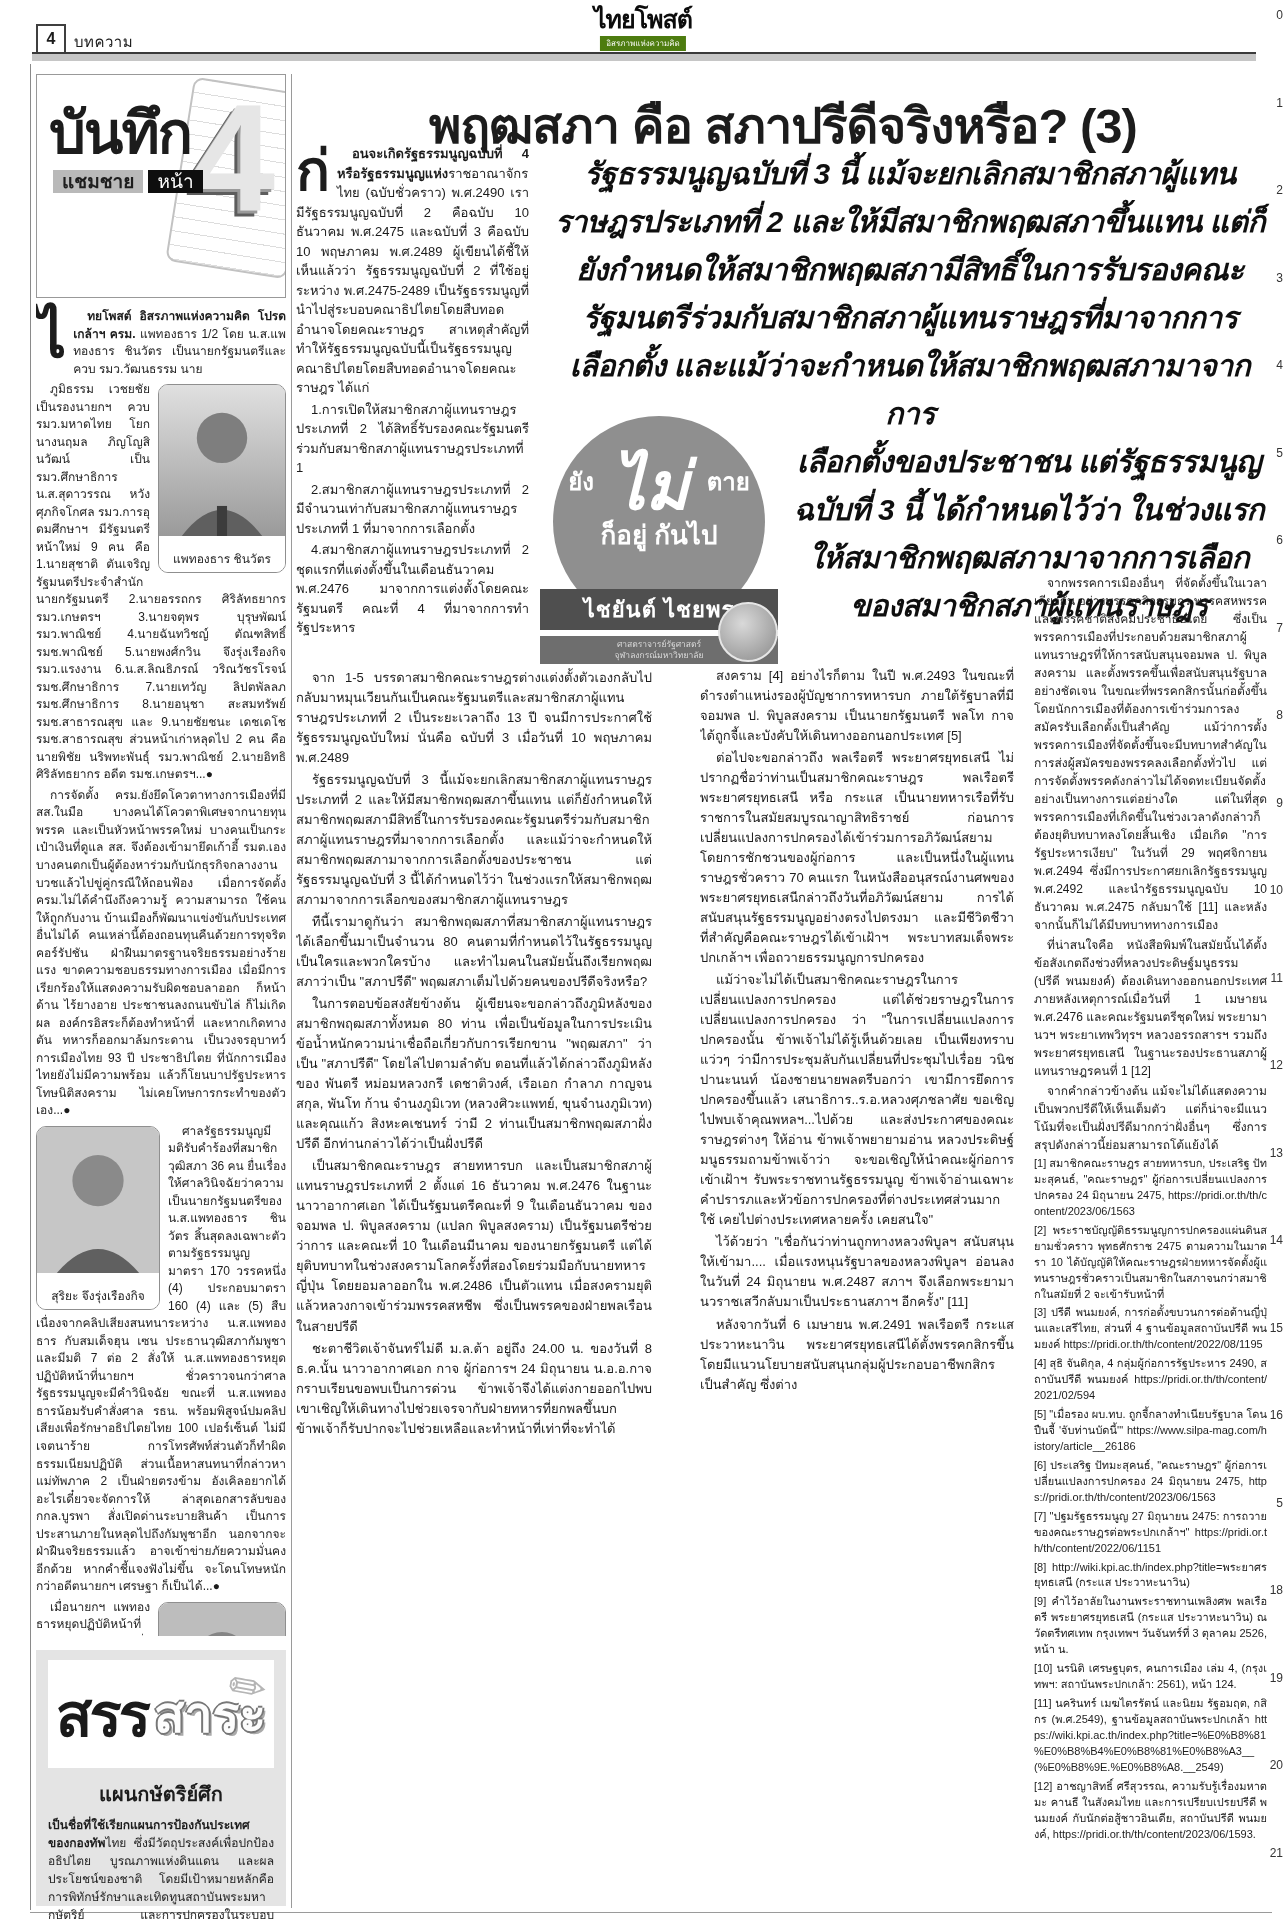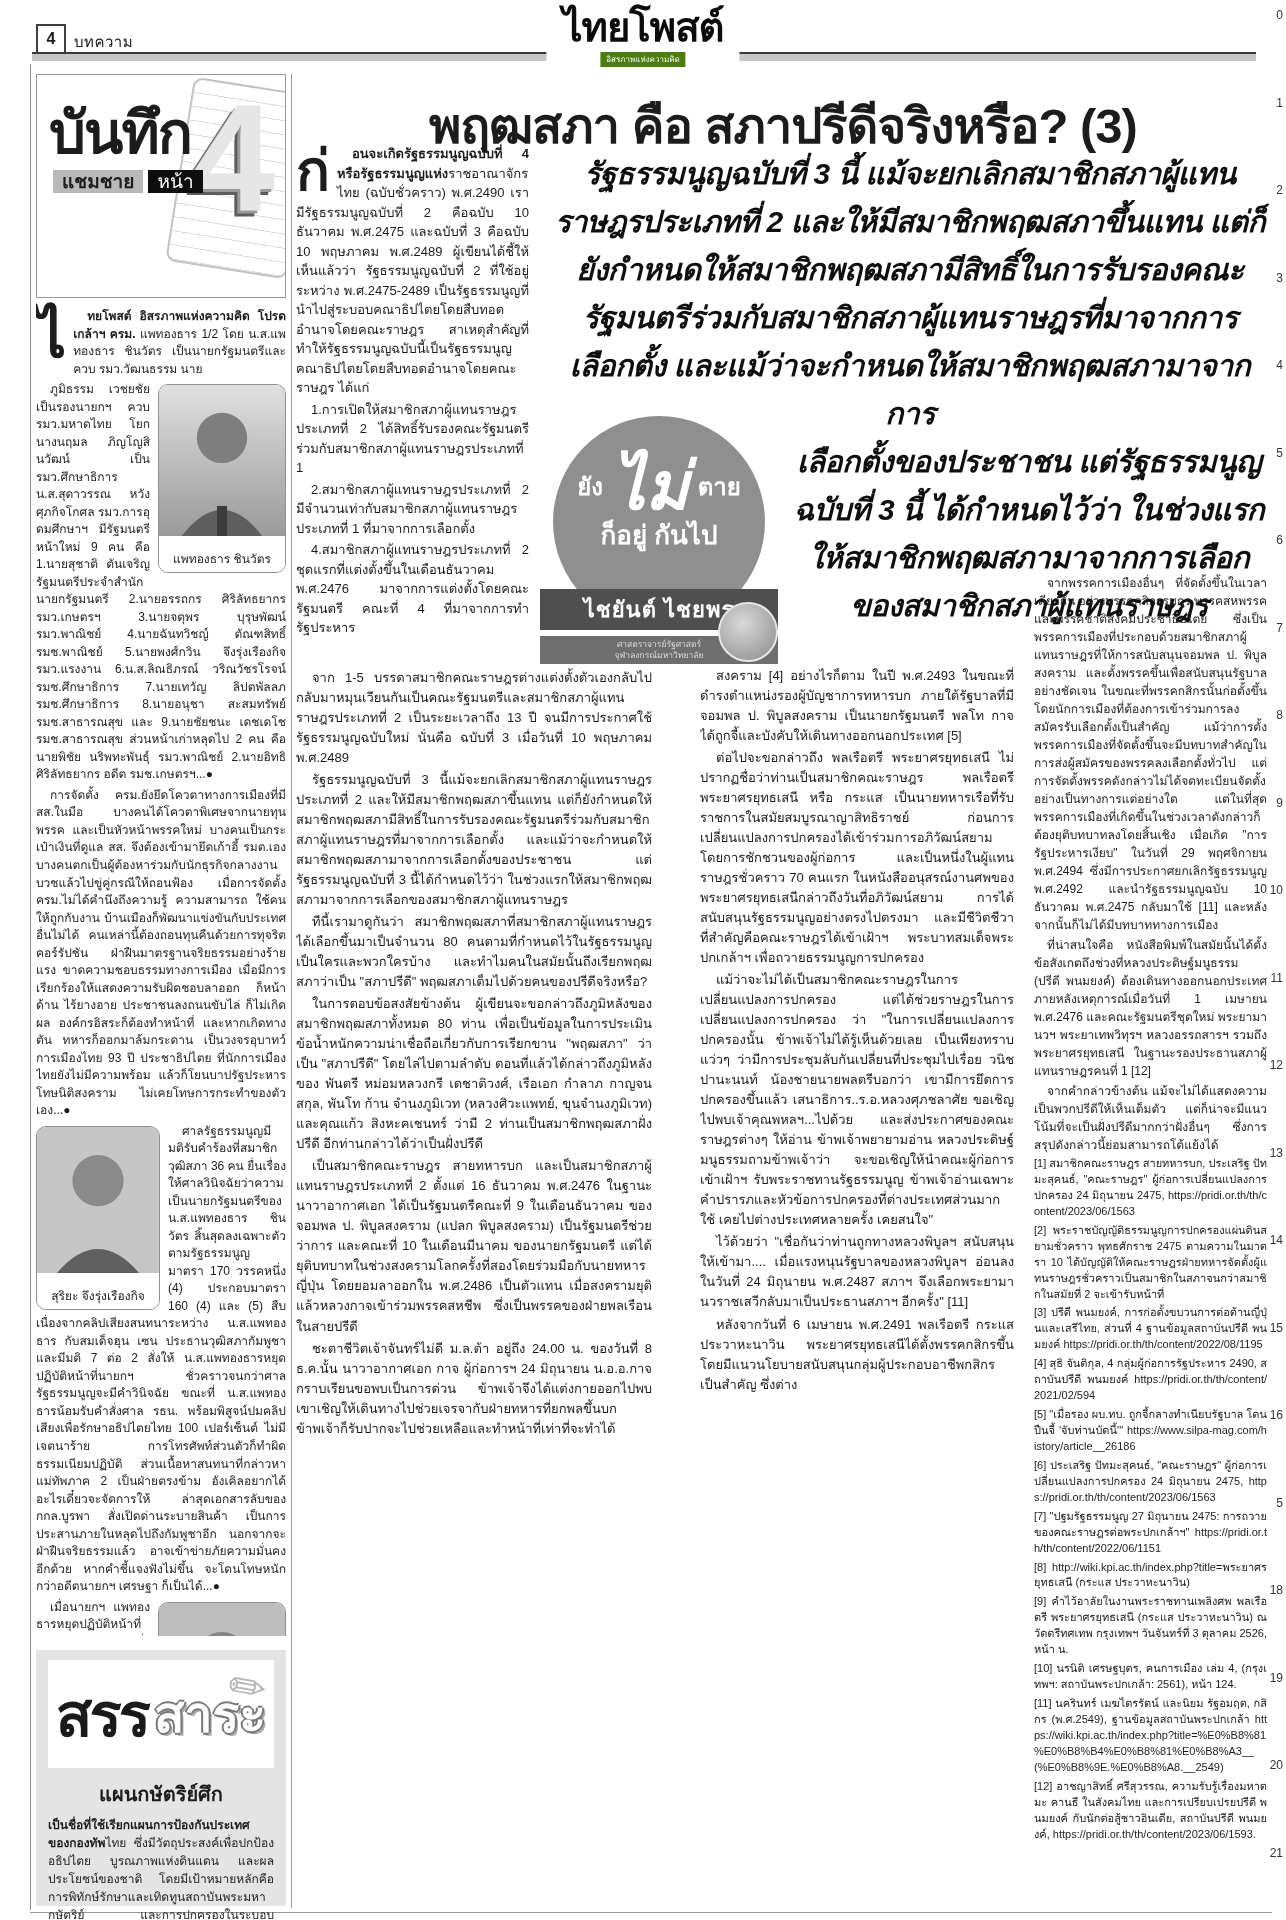--- a/index.html
+++ b/index.html
@@ -9,21 +9,21 @@
   .vline-left{position:absolute;left:30px;top:64px;width:1px;height:1846px;background:#8a8a8a}
   .vdiv{position:absolute;left:291px;top:74px;width:1px;height:1834px;background:#9a9a9a}
   .hline-bottom{position:absolute;left:30px;top:1912px;width:1242px;height:1px;background:#9a9a9a}
   
   .pagenum-box{position:absolute;left:36px;top:24px;width:26px;height:26px;border:2px solid #3f3f3f;
         display:flex;align-items:center;justify-content:center;font-weight:bold;font-size:16px;background:#fff}
   .section-label{position:absolute;left:74px;top:30px;font-size:15px;letter-spacing:.5px}
   .head-rule{position:absolute;left:32px;top:52px;width:1224px;height:7px;background:#c6c6c6;border-top:2px solid #3a3a3a}
   .masthead{position:absolute;left:50%;top:6px;transform:translateX(-50%);text-align:center;background:#fff;
         padding:0 16px;z-index:2}
-  .masthead-title{font-size:40px;font-weight:900;letter-spacing:-1px;color:#0c0c0c;line-height:1.05}
+  .masthead-title{font-size:25px;font-weight:900;letter-spacing:-1px;color:#0c0c0c;line-height:1.05}
   .masthead-tag{background:#4d7c0f;color:#fff;font-size:8px;padding:1px 6px;display:inline-block;margin-top:-1px}
   
   .ruler{position:absolute;right:3px;top:8px;height:1852px;display:flex;flex-direction:column;
         justify-content:space-between;align-items:flex-end;font-size:12px;color:#333;z-index:4}
   
   .sidebar{position:absolute;left:36px;top:74px;width:250px;height:1562px;overflow:hidden}
   .logo-box{position:relative;border:1px solid #999;height:222px;margin-bottom:10px;overflow:hidden;background:#fff}
   .logo-note{position:absolute;right:-16px;top:10px;width:118px;height:182px;border:2px solid #c2c2c2;border-radius:10px;
         transform:rotate(9deg);background:repeating-linear-gradient(#fff 0 13px,#ddd 13px 14px)}
   .logo-title{position:relative;font-size:58px;font-weight:900;letter-spacing:-2px;margin:30px 0 0 12px;line-height:.95;z-index:1}
@@ -57,21 +57,21 @@
         font-size:13px;line-height:1.5;text-align:justify}
   .colA-top p{margin:0 0 2px;text-indent:15px}
   .dropcap2{float:left;font-size:56px;line-height:.8;font-weight:900;padding:5px 7px 0 0;text-indent:0}
   .quote{position:absolute;left:552px;top:150px;width:716px;height:470px;font-size:30px;font-weight:bold;
         font-style:italic;line-height:1.6;text-align:center;letter-spacing:-.5px;color:#0f0f0f}
   .q2{display:block;margin-left:238px}
   
   .stamp{position:absolute;left:540px;top:416px;width:238px;height:248px;z-index:3}
   .stamp-circle{width:212px;height:212px;border-radius:50%;background:#8f8f8f;margin:0 auto;color:#fff;
         text-align:center;position:relative;overflow:hidden}
-  .st-row{padding-top:46px;display:flex;justify-content:center;align-items:center;gap:9px;font-weight:bold}
+  .st-row{padding-top:46px;display:flex;justify-content:center;gap:18px;font-weight:bold}
   .st-w{font-size:24px}
   .st-mai{font-size:66px;font-weight:900;font-style:italic;line-height:.75;font-family:"DejaVu Serif",serif}
   .st-phrase{font-size:26px;font-weight:900;margin-top:2px}
   .stamp-band{position:absolute;left:0;bottom:34px;width:100%;background:#4f4f4f;color:#fff;text-align:center;
         font-size:22px;font-weight:bold;padding:3px 0;z-index:2;letter-spacing:1px}
   .stamp-sub{position:absolute;left:0;bottom:0;width:100%;background:#6e6e6e;color:#ddd;text-align:center;
         font-size:8.5px;line-height:1.3;padding:3px 0;z-index:2}
   .author-photo{position:absolute;right:0;bottom:2px;width:56px;height:56px;border-radius:50%;
         background:radial-gradient(circle at 40% 35%,#d9d9d9,#8a8a8a);border:2px solid #e6e6e6;z-index:3}
   

